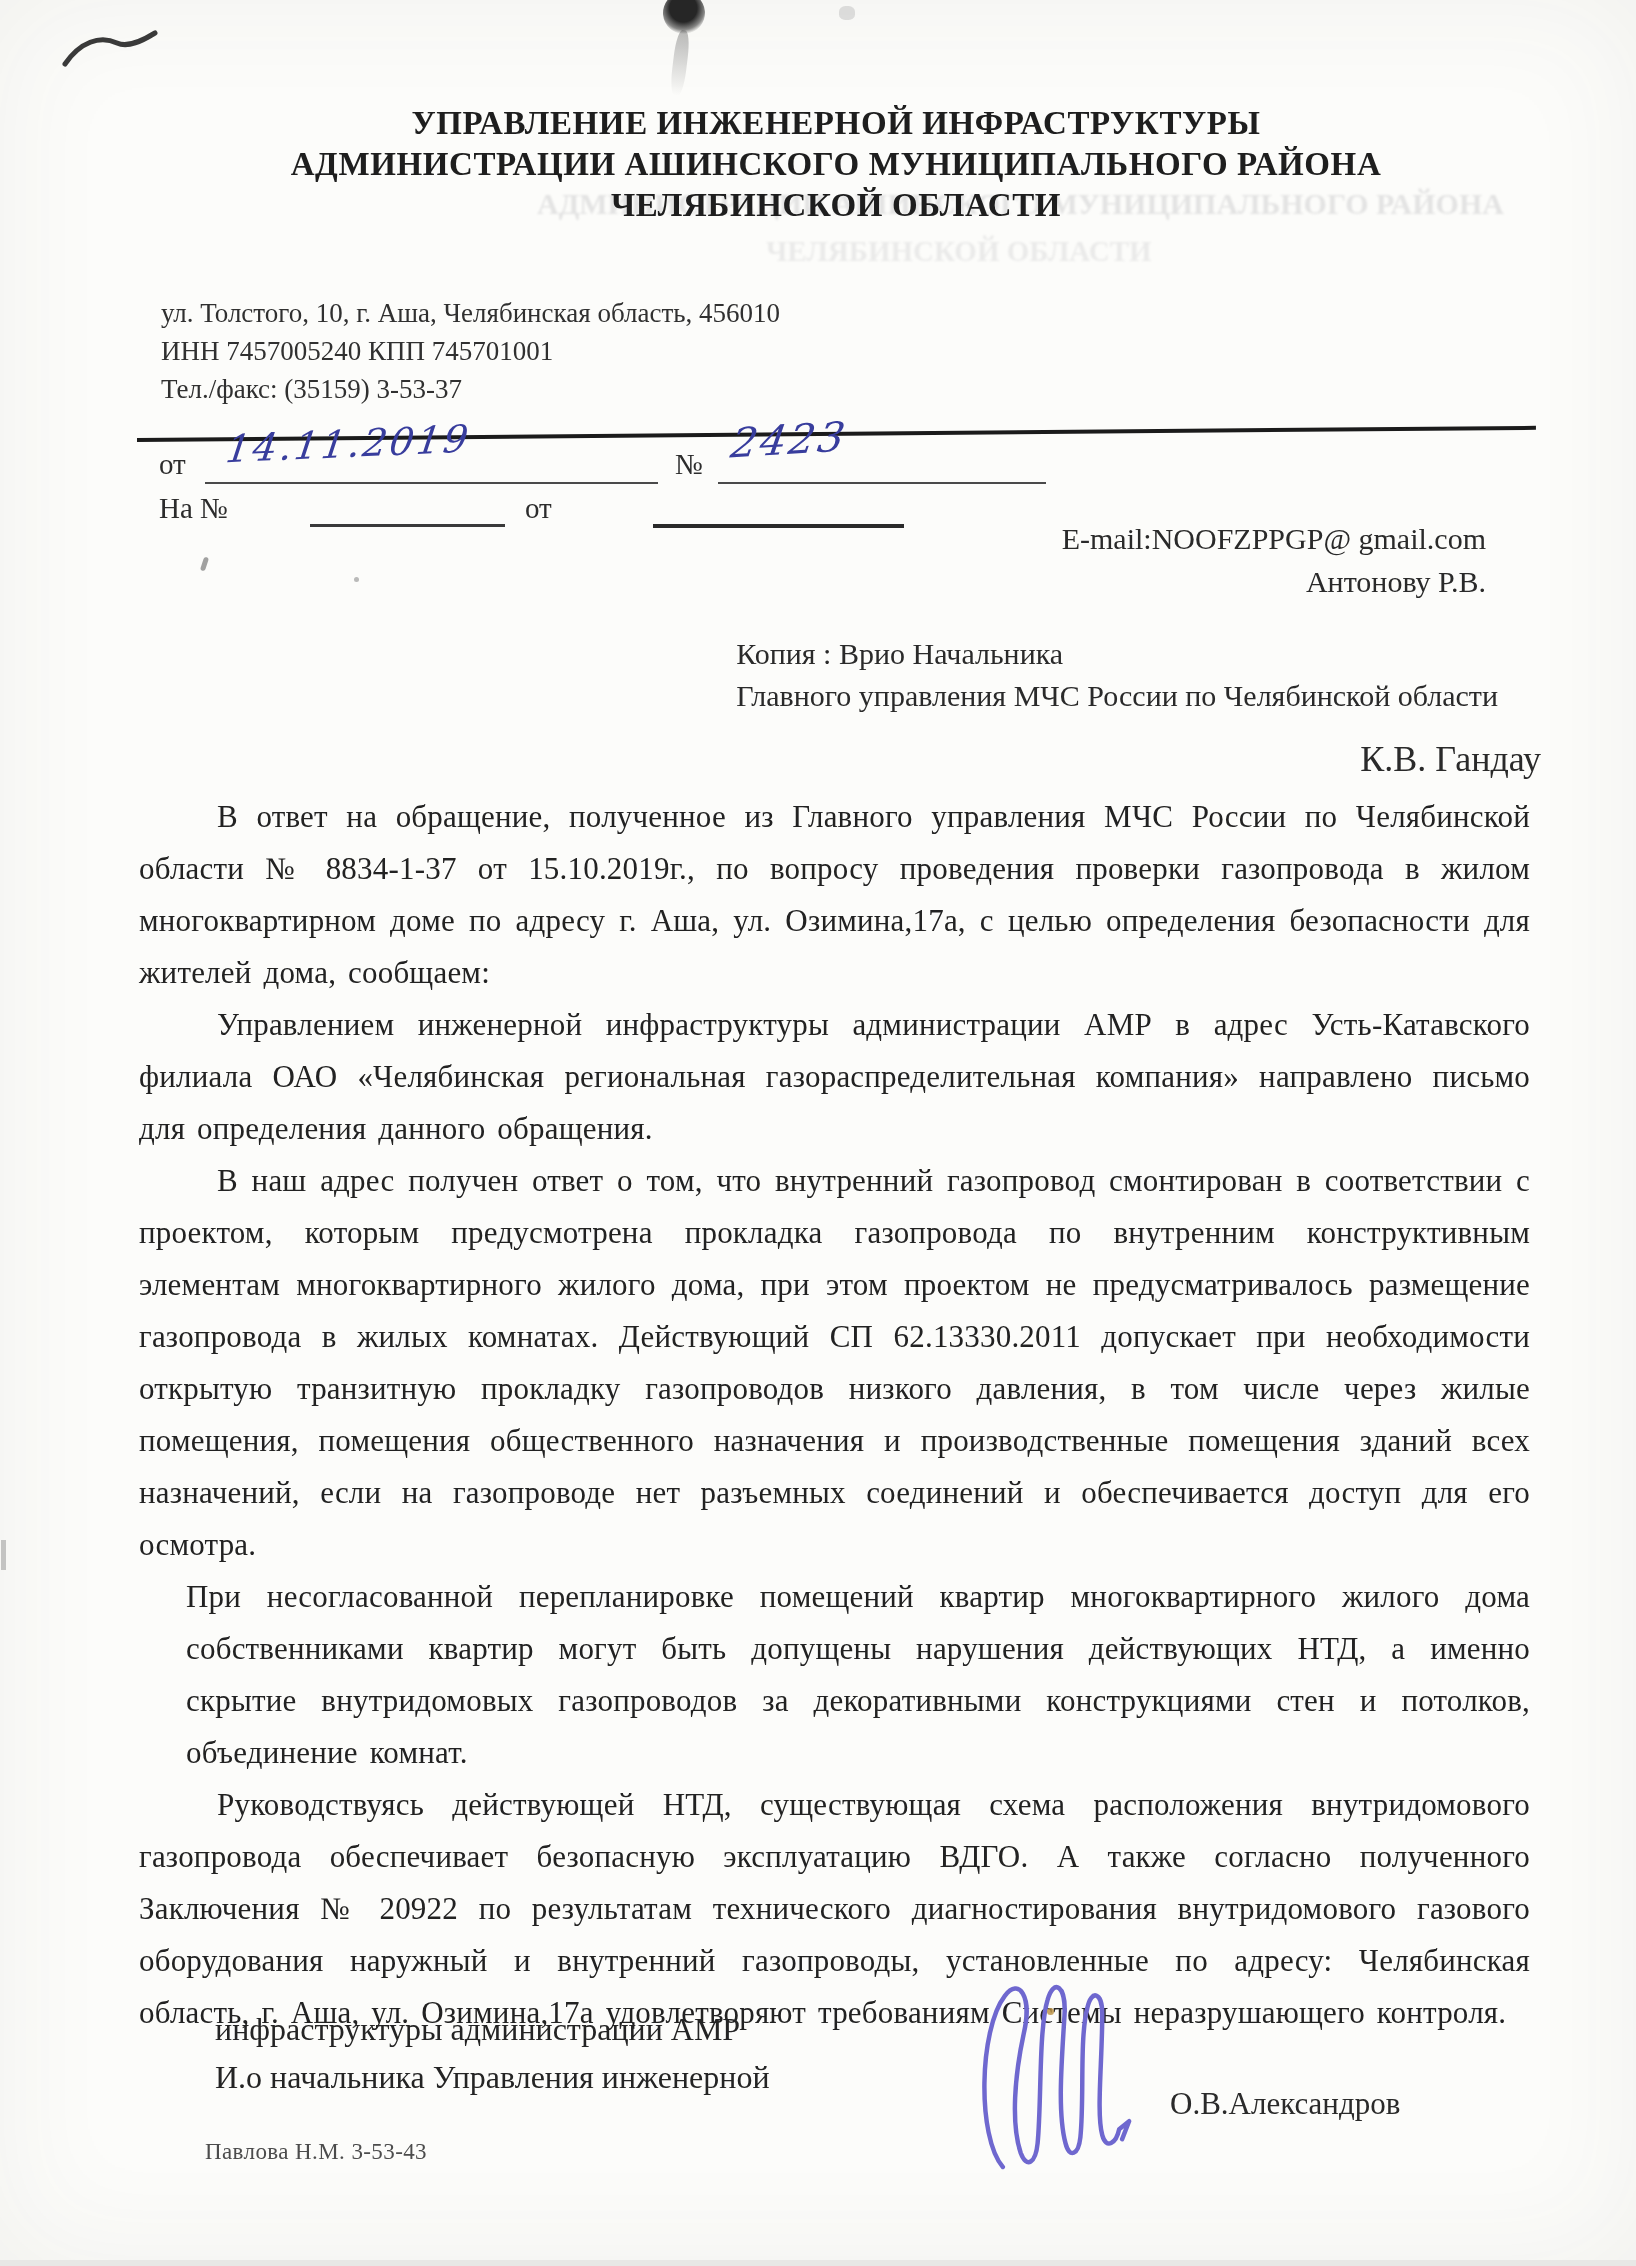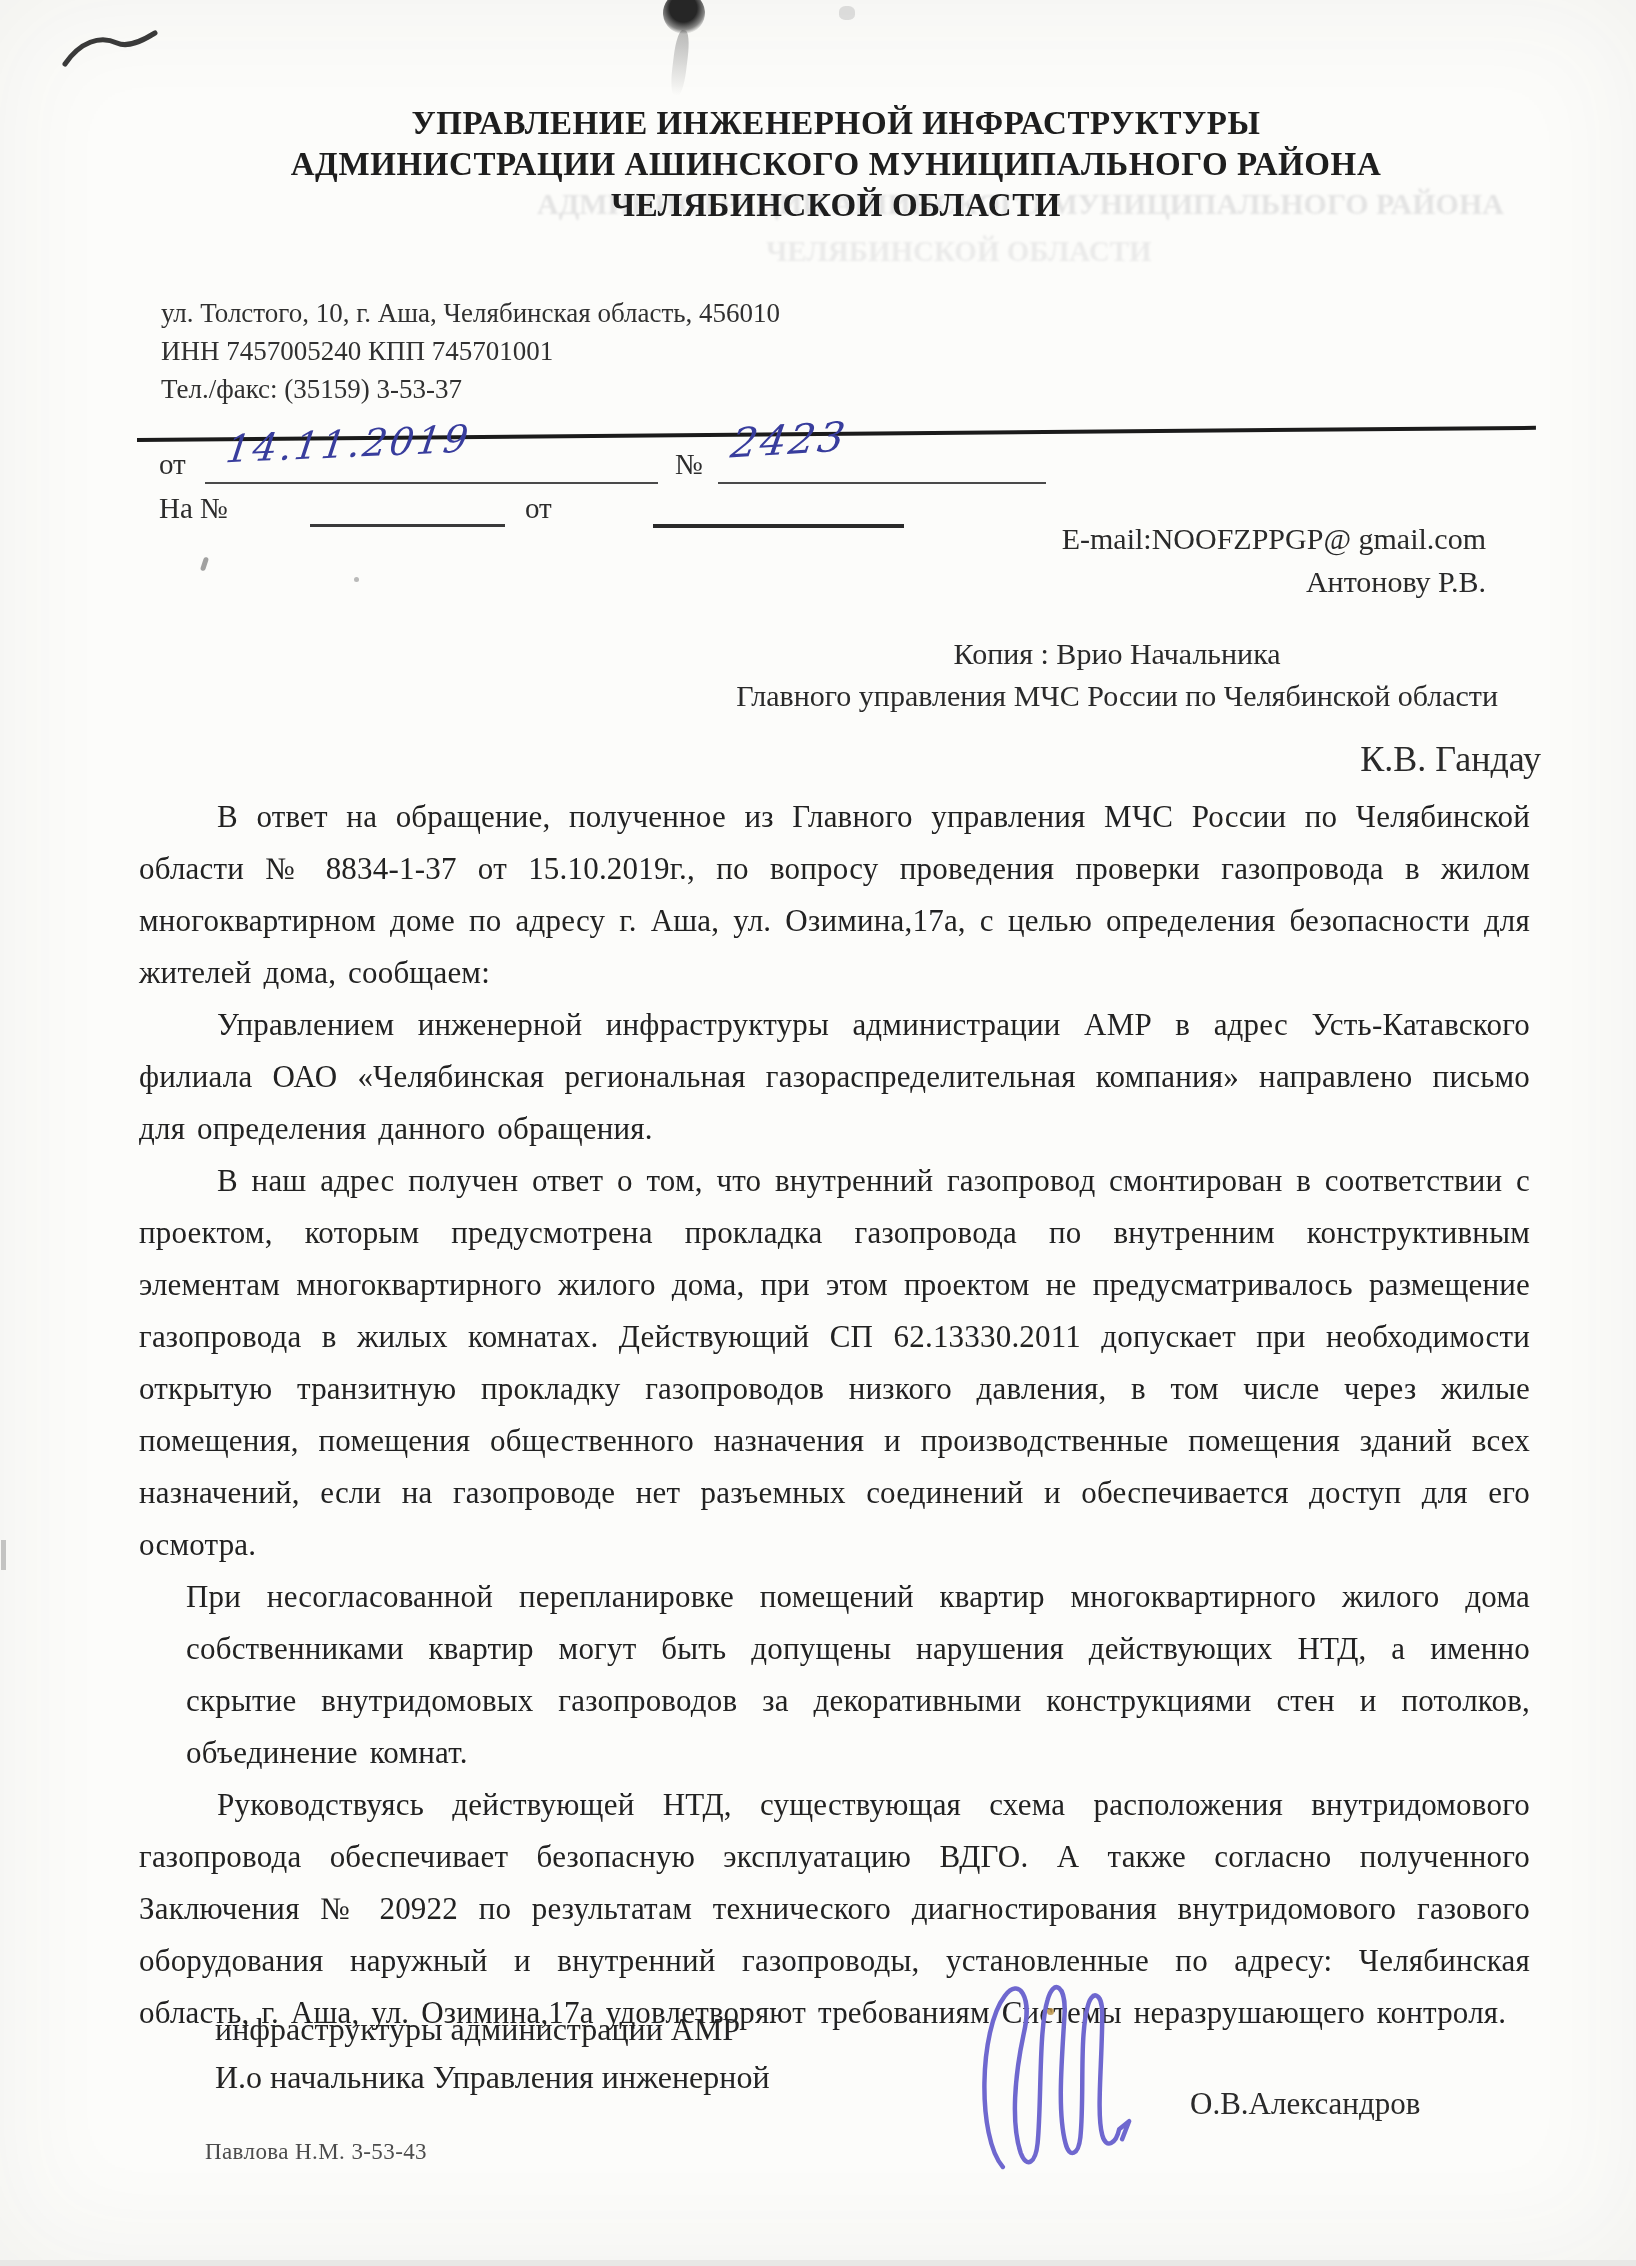--- a/index.html
+++ b/index.html
@@ -44,37 +44,37 @@
   .lbl-ot2{left:525px;top:492px;}
   .u-reply2{position:absolute;left:653px;top:490px;width:251px;height:34px;border-bottom:4px solid #2a2a2a;}
   .hand{
     position:absolute;font-style:italic;font-family:"DejaVu Serif","Liberation Serif",serif;
     color:#383d9d;letter-spacing:2.5px;transform:skewX(-10deg) rotate(-2.5deg);
   }
   .hand-date{left:227px;top:422px;font-size:38px;}
   .hand-num{left:732px;top:416px;font-size:41px;transform:skewX(-12deg) rotate(-3.5deg);}
   
   .email-block{position:absolute;top:517px;right:151px;text-align:right;font-size:30px;line-height:43px;color:#2a2a2a;}
-  .copy-block{position:absolute;top:633px;right:139px;text-align:center;font-size:30px;line-height:42px;color:#2a2a2a;}
+  .copy-block{position:absolute;top:633px;right:139px;text-align:left;font-size:30px;line-height:42px;color:#2a2a2a;}
   .copy-person{position:absolute;top:738px;right:96px;font-size:36px;color:#2a2a2a;}
   
   .body-block{
     position:absolute;left:139px;top:791px;width:1391px;
     font-size:31px;line-height:52px;word-spacing:4px;letter-spacing:0.2px;
     color:#222;
   }
   .para{margin:0;text-align:justify;text-indent:78px;}
   .para.no-indent{text-indent:0;margin-left:47px;}
   
   .sig-position{
     position:absolute;left:215px;top:2005px;
     font-size:32px;line-height:48px;color:#242424;
   }
   .sig-svg{position:absolute;left:973px;top:1972px;}
-  .sig-name{position:absolute;left:1170px;top:2086px;font-size:31px;color:#2a2a2a;margin-left:20px;}
+  .sig-name{position:absolute;left:1170px;top:2086px;font-size:31px;color:#2a2a2a;}
   .executor{position:absolute;left:205px;top:2139px;font-size:23px;color:#4c4c4c;letter-spacing:0.4px;}
   
   .art{position:absolute;pointer-events:none;}
   .pen-mark{left:62px;top:28px;}
   .blob{
     left:663px;top:-8px;width:42px;height:42px;border-radius:50%;
     background:radial-gradient(circle at 45% 40%, #262626 0 40%, rgba(40,40,40,.55) 62%, transparent 75%);
     transform:rotate(18deg);
   }
   .blob-tail{

